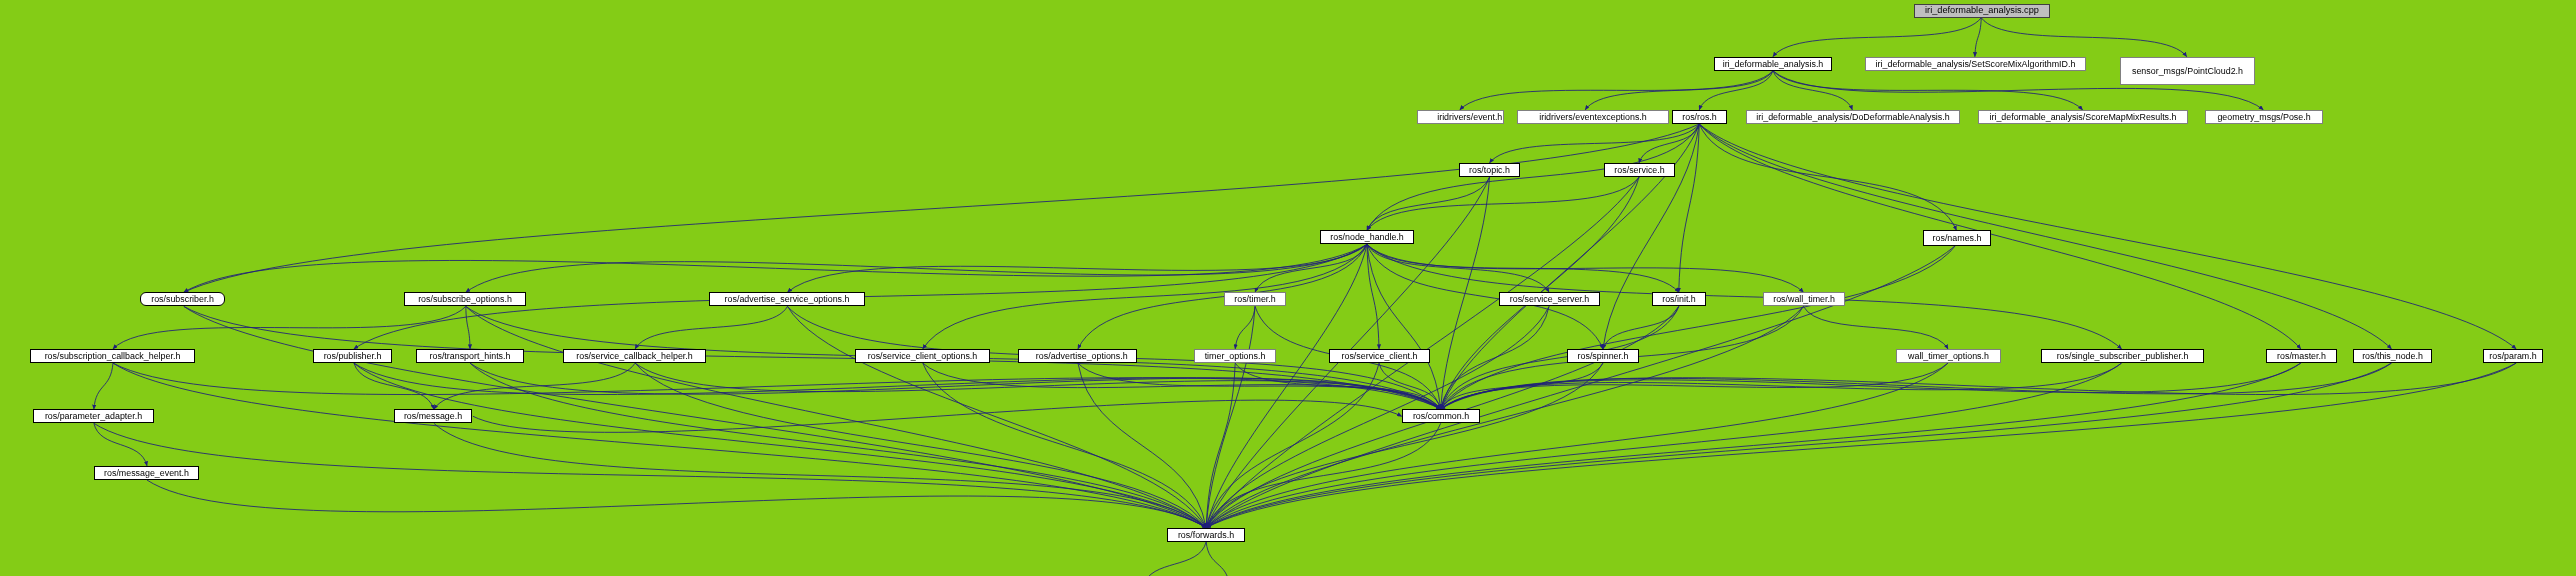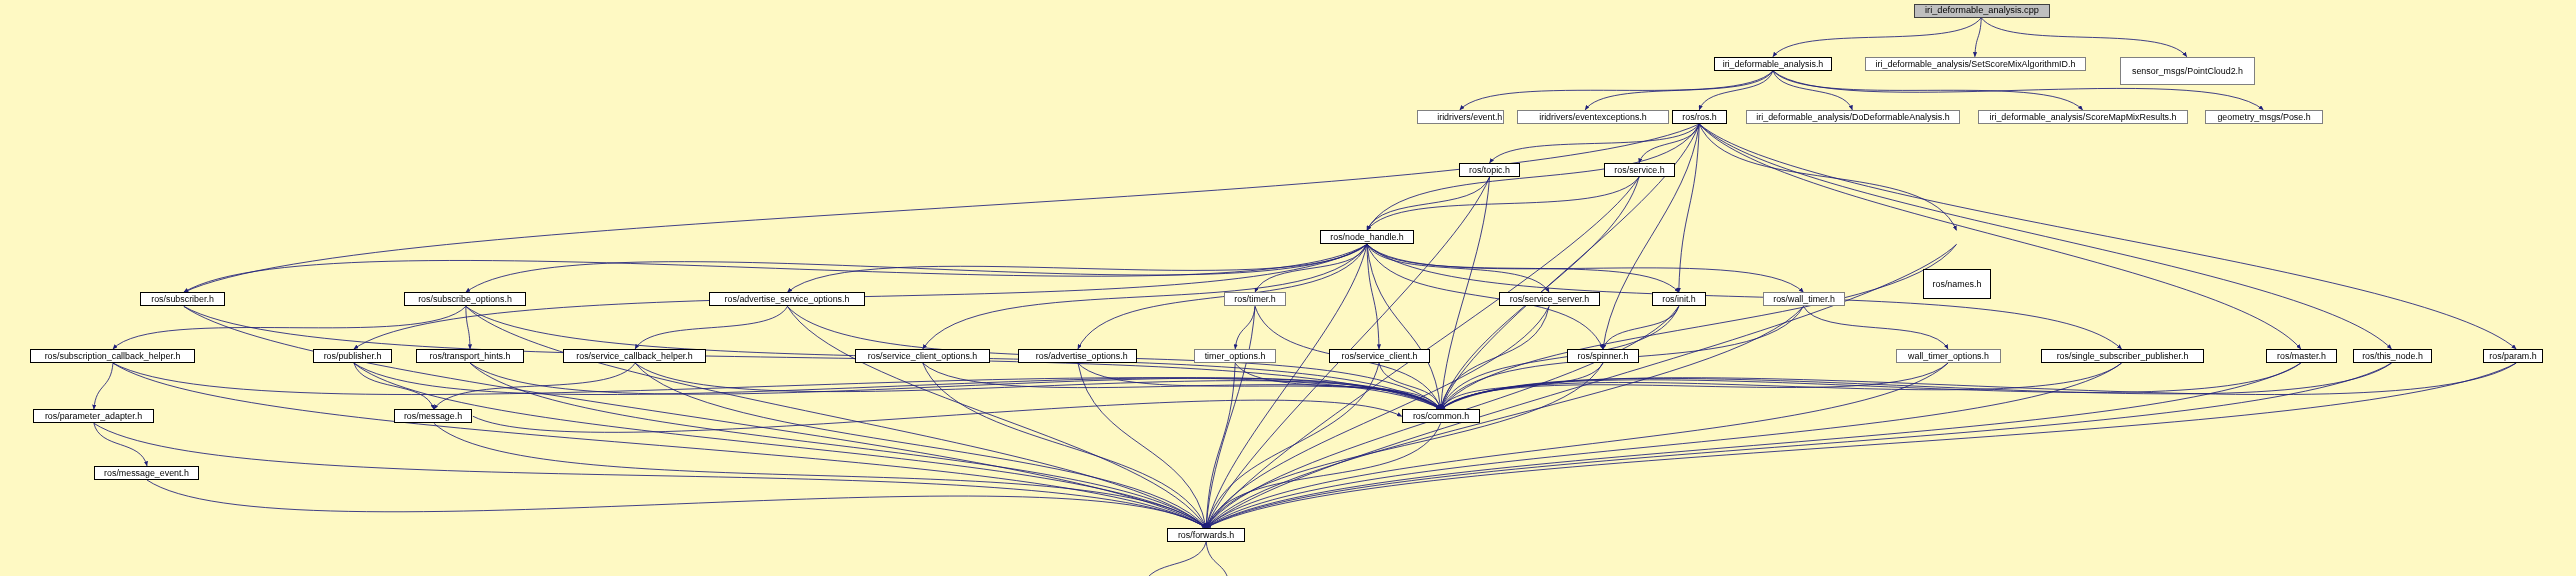--- a/index.html
+++ b/index.html
@@ -1,20 +1,20 @@
 <!DOCTYPE html>
 <html style="font-size:11.3px"><head>
 <meta charset="utf-8">
 <style>
   html,body{margin:0;padding:0;background:#ffffff;}
   #graph-root{
     position:relative;
     width:2576px;
     height:576px;
-    background:#fef9c3;
+    background:#84cc16;
     font-family:"Liberation Sans", sans-serif;
     overflow:hidden;
   }
   #edges{position:absolute;left:0;top:0;width:2576px;height:576px;}
   .node{
     position:absolute;
     box-sizing:border-box;
     display:flex;
     align-items:center;
     justify-content:center;
@@ -175,24 +175,24 @@
     </div>
     <div class="node solid" style="left: 1459px; top: 163px; width: 61px; height: 14px; text-align: center;">
       <span>ros/topic.h</span>
     </div>
     <div class="node solid" style="left: 1604px; top: 163px; width: 71px; height: 14px;">
       <span>ros/service.h</span>
     </div>
     <div class="node solid" style="left: 1320px; top: 230px; width: 94px; height: 14px;">
       <span>ros/node_handle.h</span>
     </div>
-    <div class="node solid" style="left: 1923px; top: 230px; width: 68px; height: 30px; margin-top: 39px;">
+    <div class="node solid" style="left: 1923px; top: 230px; width: 68px; height: 16px;">
       <span>ros/names.h</span>
     </div>
-    <div class="node solid" style="left: 140px; top: 292px; width: 85px; height: 14px;">
+    <div class="node solid" style="left: 140px; top: 292px; width: 85px; height: 14px; border-radius: 6px;">
       <span>ros/subscriber.h</span>
     </div>
     <div class="node solid" style="left: 404px; top: 292px; width: 122px; height: 14px;">
       <span>ros/subscribe_options.h</span>
     </div>
     <div class="node solid" style="left: 709px; top: 292px; width: 156px; height: 14px;">
       <span>ros/advertise_service_options.h</span>
     </div>
     <div class="node" style="left: 1224px; top: 292px; width: 62px; height: 14px;">
       <span>ros/timer.h</span>

